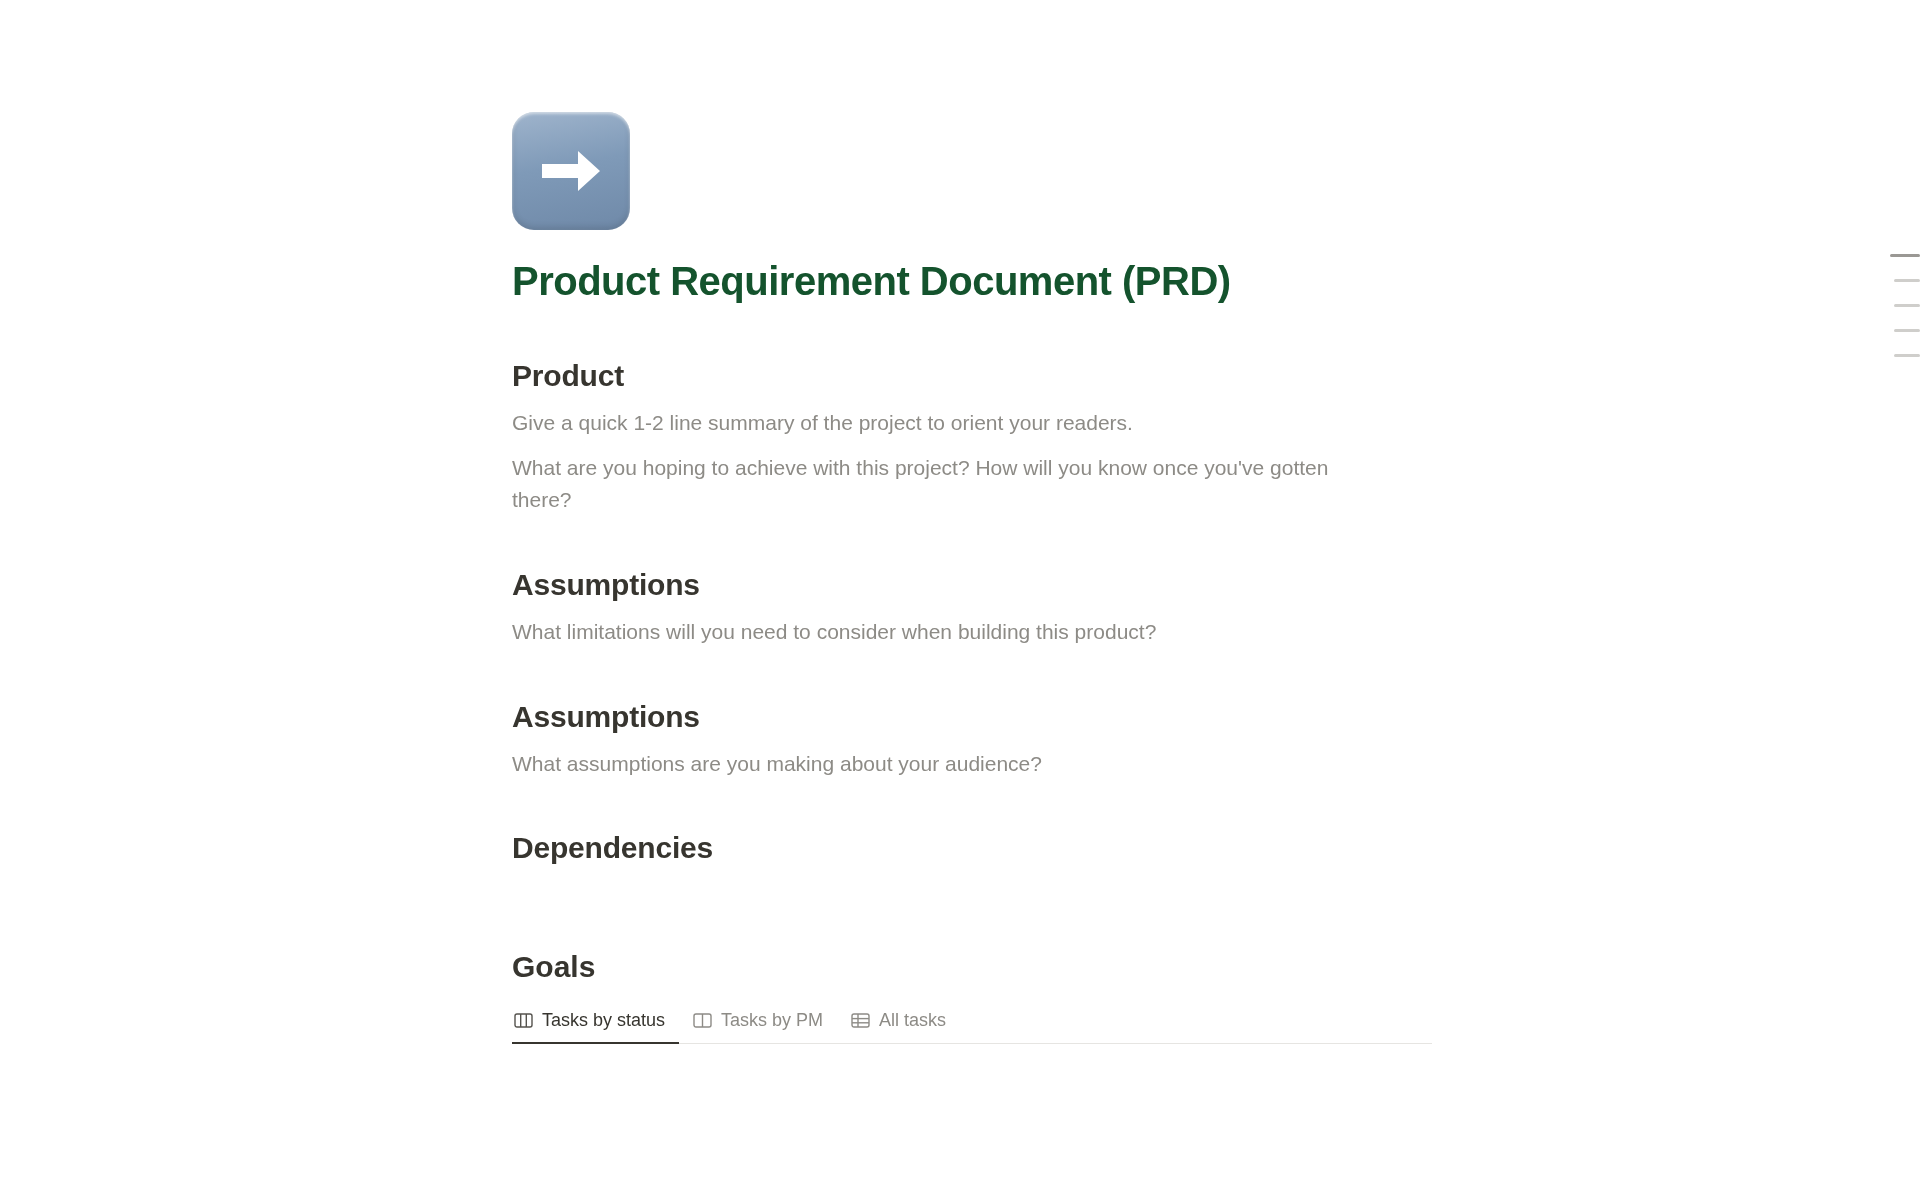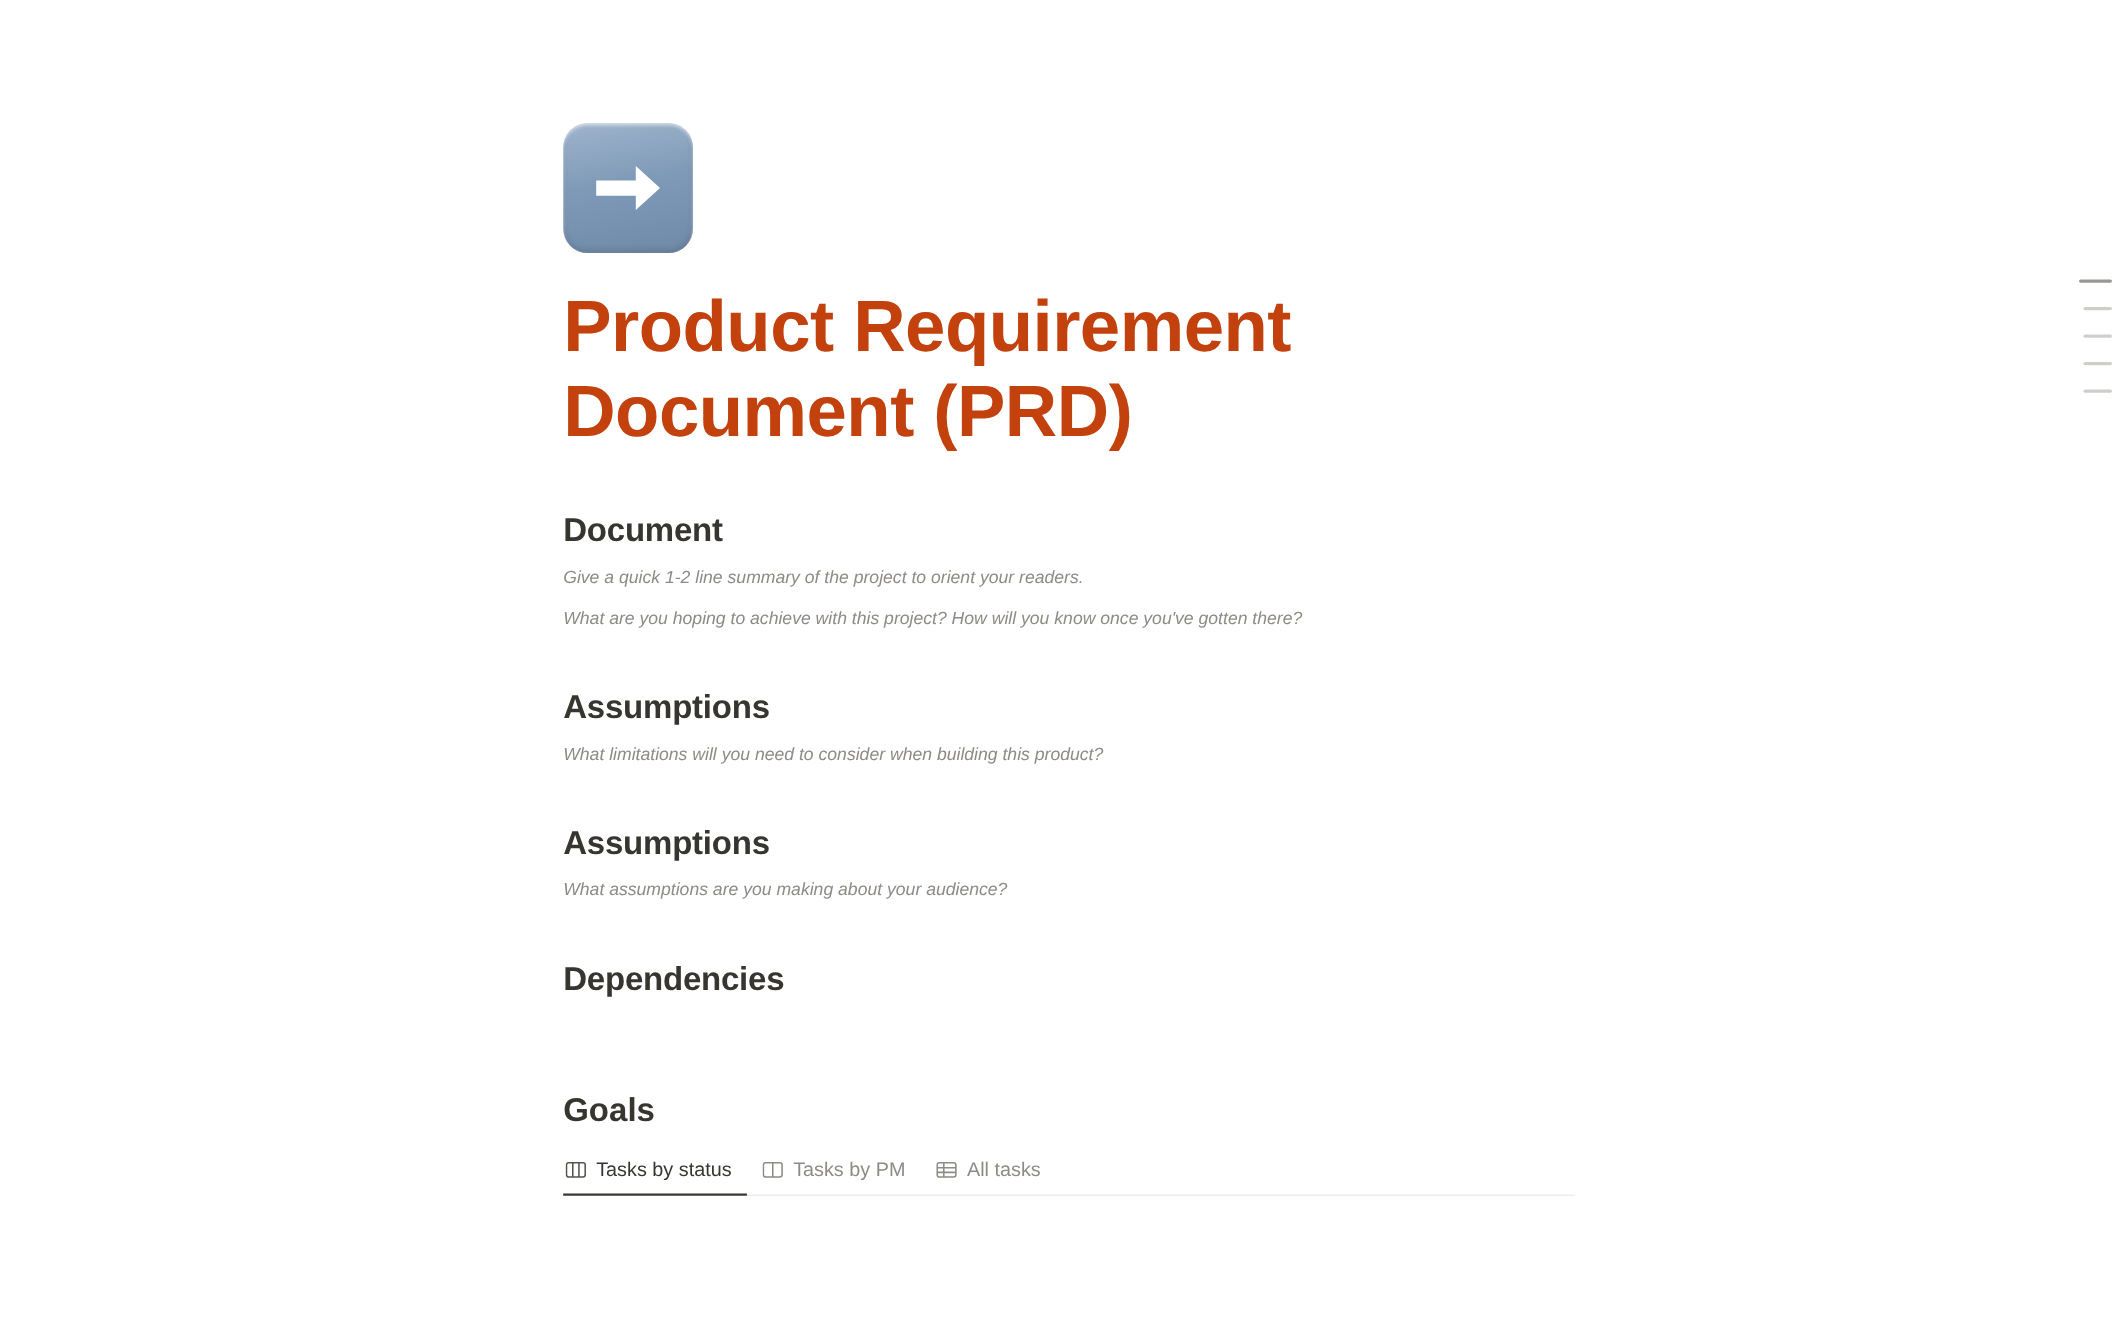--- a/index.html
+++ b/index.html
@@ -38,43 +38,42 @@
     background: linear-gradient(170deg, #9fb4cc 0%, #7f9ab8 45%, #6f89a8 100%);
     box-shadow: inset 0 2px 3px rgba(255,255,255,0.55), inset 0 -3px 6px rgba(0,0,0,0.12);
     display: flex;
     align-items: center;
     justify-content: center;
   }
   .page-icon svg { display: block; }
 
   .page-title {
     margin: 28px 0 0 0;
-    font-size: 66px;
+    font-size: 40px;
     line-height: 1.16;
     font-weight: 700;
     letter-spacing: -0.5px;
-    color: #c2410c;
+    color: #14532d;
     max-width: 820px;
   }
 
   h2.section-heading {
     margin: 48px 0 0 0;
     font-size: 30px;
     line-height: 1.3;
     font-weight: 700;
     letter-spacing: -0.2px;
     color: #37352f;
   }
   h2.section-heading.first { margin-top: 52px; }
 
   p.hint {
     margin: 12px 0 0 0;
-    font-size: 16px;
+    font-size: 21px;
     line-height: 1.55;
-    font-style: italic;
     color: #8d8b86;
     max-width: 860px;
   }
 
   h2.tasks-heading {
     margin: 80px 0 0 0;
     font-size: 30px;
     line-height: 1.3;
     font-weight: 700;
     color: #37352f;
@@ -144,21 +143,21 @@
   <div class="content">
 
     <div class="page-icon">
       <svg width="74" height="74" viewBox="0 0 74 74" aria-hidden="true">
         <path d="M8 30 H44 V17 L66 37 L44 57 V44 H8 Z" fill="#ffffff"></path>
       </svg>
     </div>
 
     <h1 class="page-title">Product Requirement Document (PRD)</h1>
 
-    <h2 class="section-heading first">Document</h2>
+    <h2 class="section-heading first">Product</h2>
     <p class="hint">Give a quick 1-2 line summary of the project to orient your readers.</p>
 
     <p class="hint">What are you hoping to achieve with this project? How will you know once you've gotten there?</p>
 
     <h2 class="section-heading">Assumptions</h2>
     <p class="hint">What limitations will you need to consider when building this product?</p>
 
     <h2 class="section-heading">Assumptions</h2>
     <p class="hint">What assumptions are you making about your audience?</p>
 

